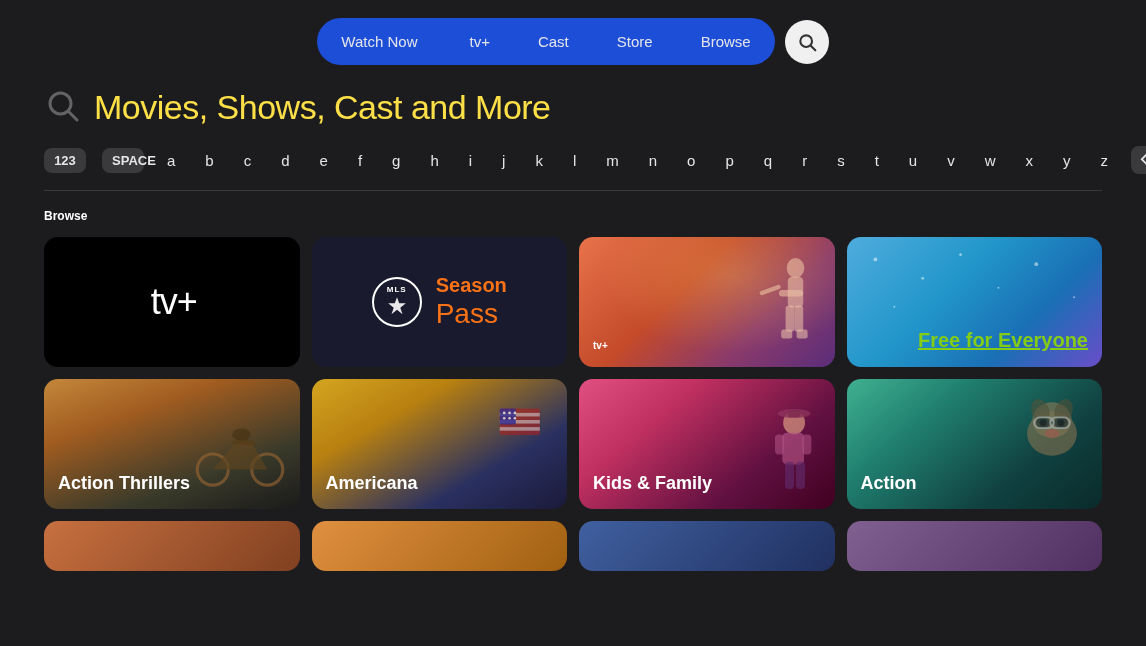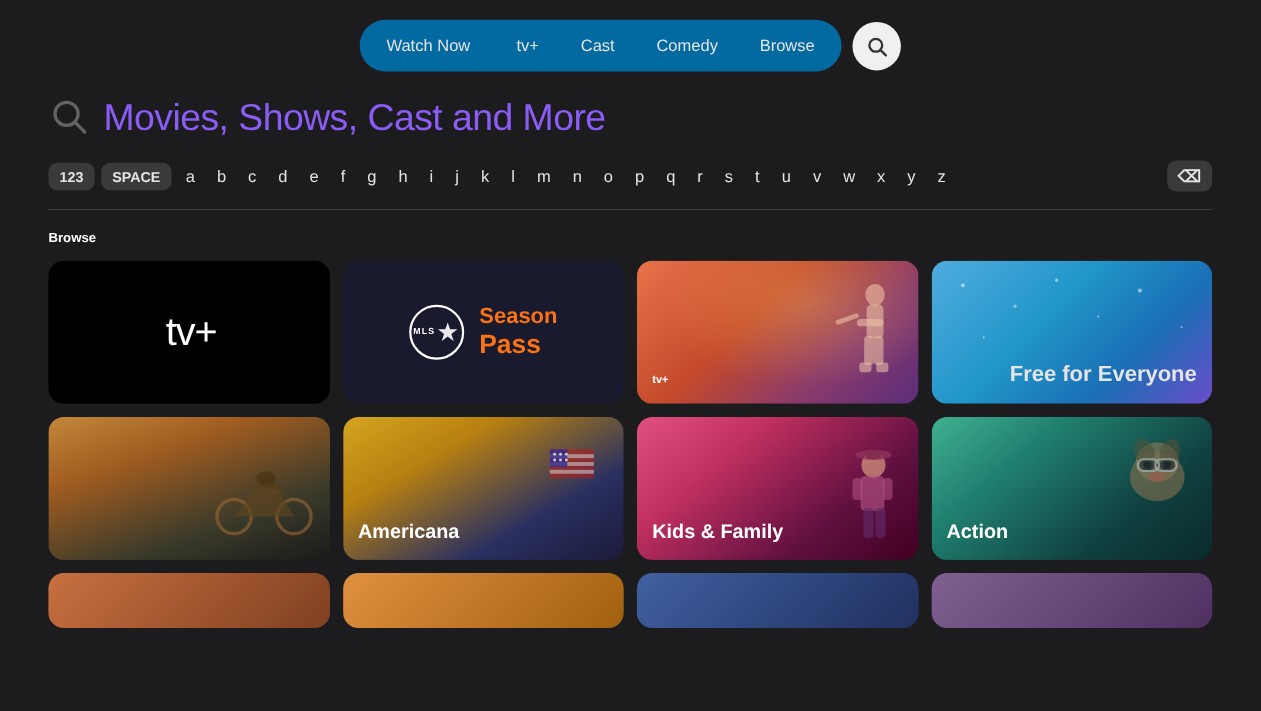--- a/index.html
+++ b/index.html
@@ -18,24 +18,24 @@
       display: flex;
       justify-content: center;
       align-items: center;
       padding: 18px 0 12px;
       gap: 4px;
     }
 
     .nav-pill {
       display: flex;
       align-items: center;
-      background: #0369a1;
+      background: #1d4ed8;
       border-radius: 30px;
       padding: 8px 6px;
-      gap: 2px;
+      gap: 12px;
     }
 
     .nav-item {
       padding: 7px 18px;
       border-radius: 22px;
       font-size: 15px;
       font-weight: 500;
       color: #e5e5e7;
       cursor: pointer;
       white-space: nowrap;
@@ -74,30 +74,30 @@
 
     .search-icon-main {
       color: #8e8e93;
       font-size: 32px;
       line-height: 1;
     }
 
     .search-placeholder {
       font-size: 34px;
       font-weight: 300;
-      color: #8b5cf6;
+      color: #fde047;
       letter-spacing: -0.5px;
     }
 
     
     .keyboard-row {
       display: flex;
       align-items: center;
       padding: 4px 44px 16px;
-      gap: 6px;
+      gap: 16px;
     }
 
     .key-btn {
       background: #3a3a3c;
       border-radius: 8px;
       padding: 5px 10px;
       font-size: 13px;
       font-weight: 600;
       color: #e5e5e7;
       cursor: pointer;
@@ -192,21 +192,21 @@
       width: 50px;
       height: 50px;
       border: 2.5px solid #fff;
       border-radius: 50%;
       display: flex;
       align-items: center;
       justify-content: center;
       font-size: 9px;
       font-weight: 800;
       color: #fff;
-      flex-direction: row;
+      flex-direction: column;
       line-height: 1.1;
       text-align: center;
     }
 
     .mls-season-pass {
       color: #f97316;
       font-size: 22px;
       font-weight: 700;
       line-height: 1.2;
     }
@@ -264,22 +264,23 @@
     .card-free-content {
       position: absolute;
       bottom: 14px;
       right: 14px;
       text-align: right;
     }
 
     .card-free-title {
       font-size: 20px;
       font-weight: 700;
-      color: #e5e5e5;
+      color: #84cc16;
       line-height: 1.25;
+      text-decoration: underline;
     }
 
     
     .card-action {
       position: relative;
       overflow: hidden;
     }
 
     .card-action-bg {
       position: absolute;
@@ -407,21 +408,21 @@
 <body>
 
 <nav class="nav-bar">
   <div class="nav-pill">
     <div class="nav-item">Watch Now</div>
     <div class="nav-item apple-tv">
       <span style="font-size:15px;"></span>
       <span>tv+</span>
     </div>
     <div class="nav-item">Cast</div>
-    <div class="nav-item">Comedy</div>
+    <div class="nav-item">Store</div>
     <div class="nav-item">Browse</div>
   </div>
   <div class="search-btn">
     <svg viewBox="0 0 24 24" fill="none" stroke="#333" stroke-width="2.5" stroke-linecap="round" stroke-linejoin="round">
       <circle cx="11" cy="11" r="7"></circle>
       <line x1="16.5" y1="16.5" x2="22" y2="22"></line>
     </svg>
   </div>
 </nav>
 
@@ -483,21 +484,21 @@
 
     <div class="card card-mls">
       <div class="mls-badge">
         <span style="font-size:8px; font-weight:900; letter-spacing:1px;">MLS</span>
         <svg width="22" height="22" viewBox="0 0 40 40" style="margin:1px 0;">
           <polygon points="20,4 24,15 36,15 26,23 30,35 20,27 10,35 14,23 4,15 16,15" fill="white" opacity="0.9"></polygon>
         </svg>
       </div>
       <div class="mls-season-pass">
         <div style="font-size:20px; font-weight:700;">Season</div>
-        <div style="font-size:24px; font-weight:700;">Pass</div>
+        <div style="font-size:28px; font-weight:400;">Pass</div>
       </div>
     </div>
 
     <div class="card card-mlb">
       <div class="card-mlb-bg"></div>
       <div class="card-mlb-crowd"></div>
 
       <svg class="batter-decor" viewBox="0 0 60 100" fill="rgba(255,220,180,0.6)">
         <ellipse cx="35" cy="10" rx="8" ry="9"></ellipse>
         <rect x="28" y="18" width="14" height="28" rx="4"></rect>
@@ -536,20 +537,21 @@
       <div class="card-action-bg"></div>
 
       <svg class="moto-silhouette" viewBox="0 0 120 90" fill="rgba(0,0,0,0.7)">
         <circle cx="25" cy="65" r="20" stroke="rgba(150,100,50,0.8)" stroke-width="4" fill="none"></circle>
         <circle cx="95" cy="65" r="20" stroke="rgba(150,100,50,0.8)" stroke-width="4" fill="none"></circle>
         <path d="M25 65 L55 30 L75 30 L95 65 L25 65 Z" fill="rgba(100,70,30,0.7)"></path>
         <path d="M55 30 L60 15 L70 15 L70 30" fill="rgba(80,60,20,0.7)"></path>
         <ellipse cx="62" cy="20" rx="12" ry="8" fill="rgba(70,50,20,0.8)"></ellipse>
         <rect x="50" y="28" width="30" height="5" rx="2" fill="rgba(90,60,20,0.7)"></rect>
       </svg>
+      <div class="card-label">Action Thrillers</div>
     </div>
 
     <div class="card card-americana">
       <div class="card-americana-bg"></div>
 
       <svg class="americana-decor" viewBox="0 0 60 90" style="position:absolute; right:15px; top:50%; transform:translateY(-50%);">
         <rect x="5" y="5" width="45" height="30" rx="2" fill="rgba(180,30,30,0.8)"></rect>
         <rect x="5" y="10" width="45" height="4" fill="rgba(255,255,255,0.6)"></rect>
         <rect x="5" y="18" width="45" height="4" fill="rgba(255,255,255,0.6)"></rect>
         <rect x="5" y="26" width="45" height="4" fill="rgba(255,255,255,0.6)"></rect>

